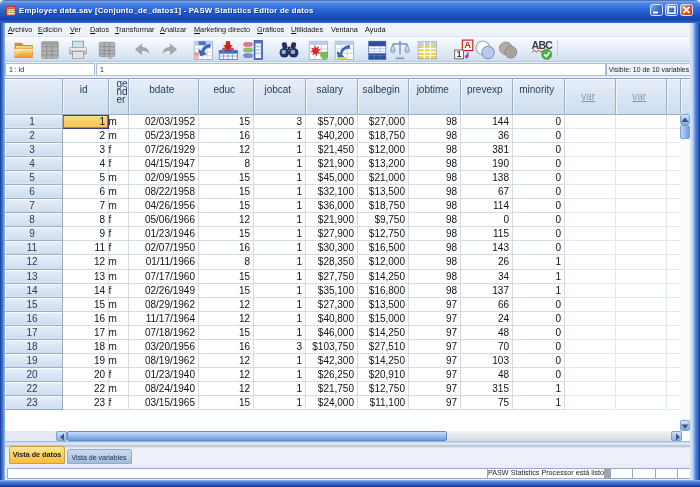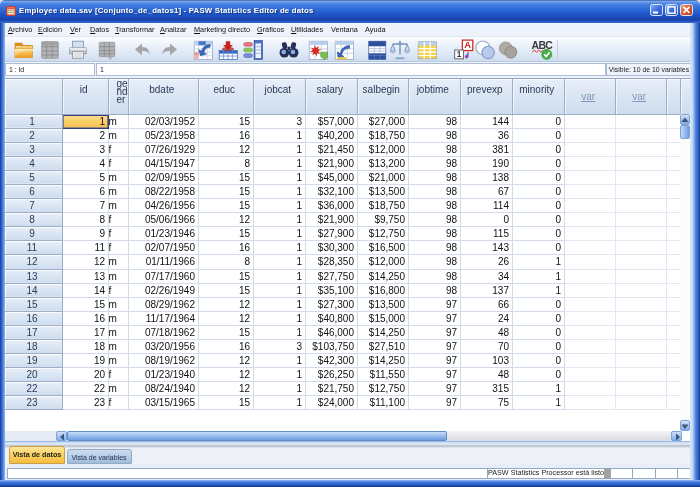--- a/index.html
+++ b/index.html
@@ -617,21 +617,21 @@
             <td class="fill"></td>
           </tr>
           <tr class="drow">
             <td class="rh">20</td>
             <td class="dc">20</td>
             <td class="dc g">f</td>
             <td class="dc">01/23/1940</td>
             <td class="dc">12</td>
             <td class="dc">1</td>
             <td class="dc">$26,250</td>
-            <td class="dc">$11,550</td>
+            <td class="dc">$20,910</td>
             <td class="dc">97</td>
             <td class="dc">48</td>
             <td class="dc">0</td>
             <td class="empty"></td>
             <td class="empty"></td>
             <td class="empty"></td>
             <td class="fill"></td>
           </tr>
           <tr class="drow">
             <td class="rh">22</td>

